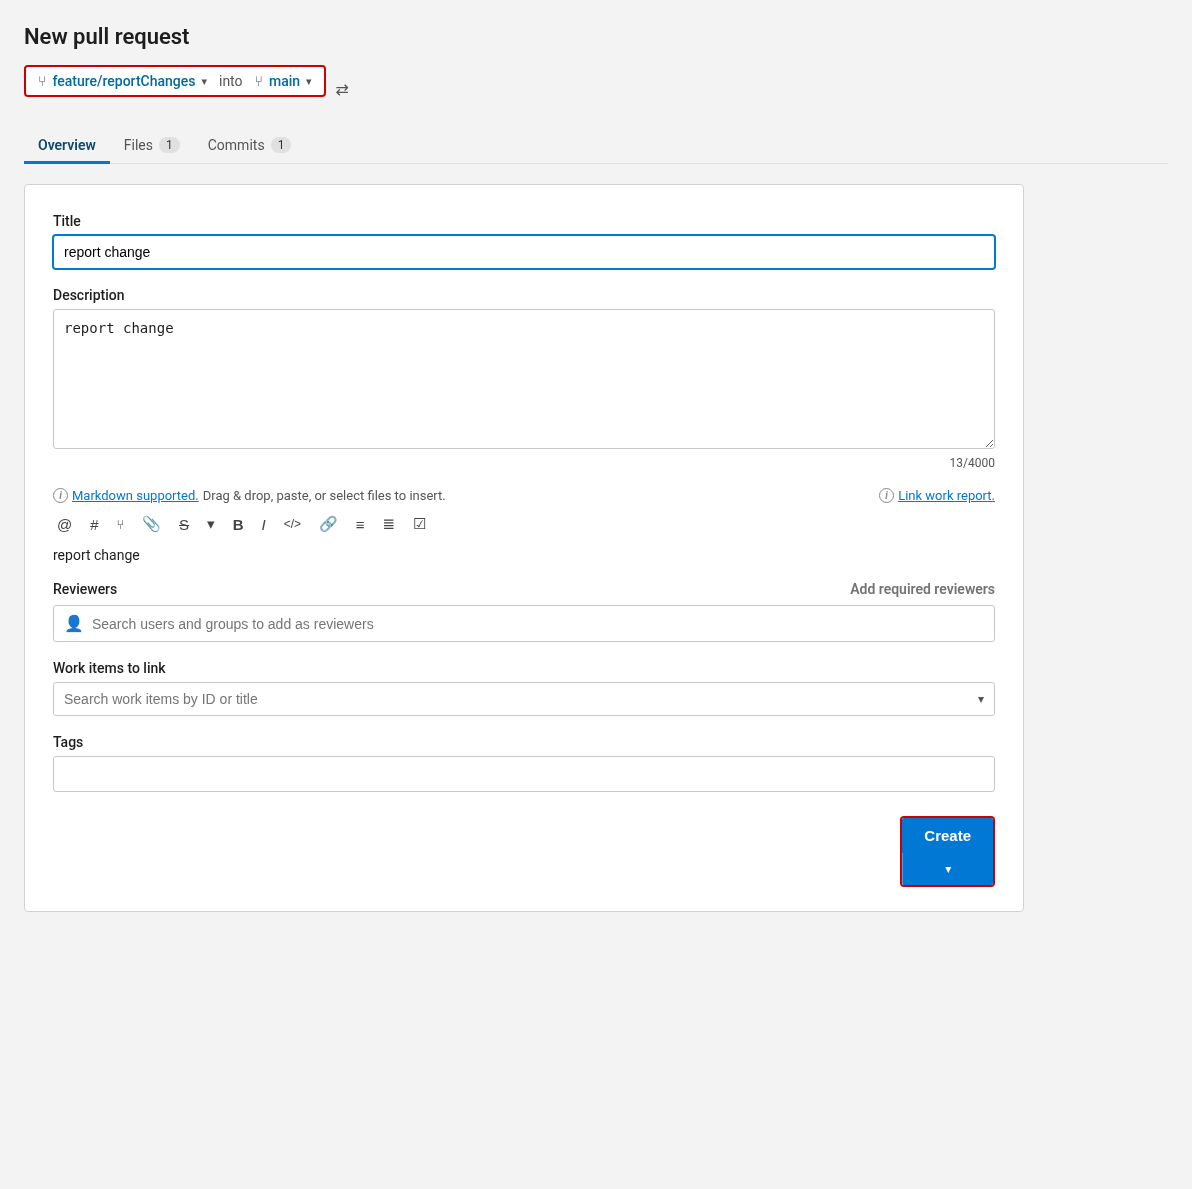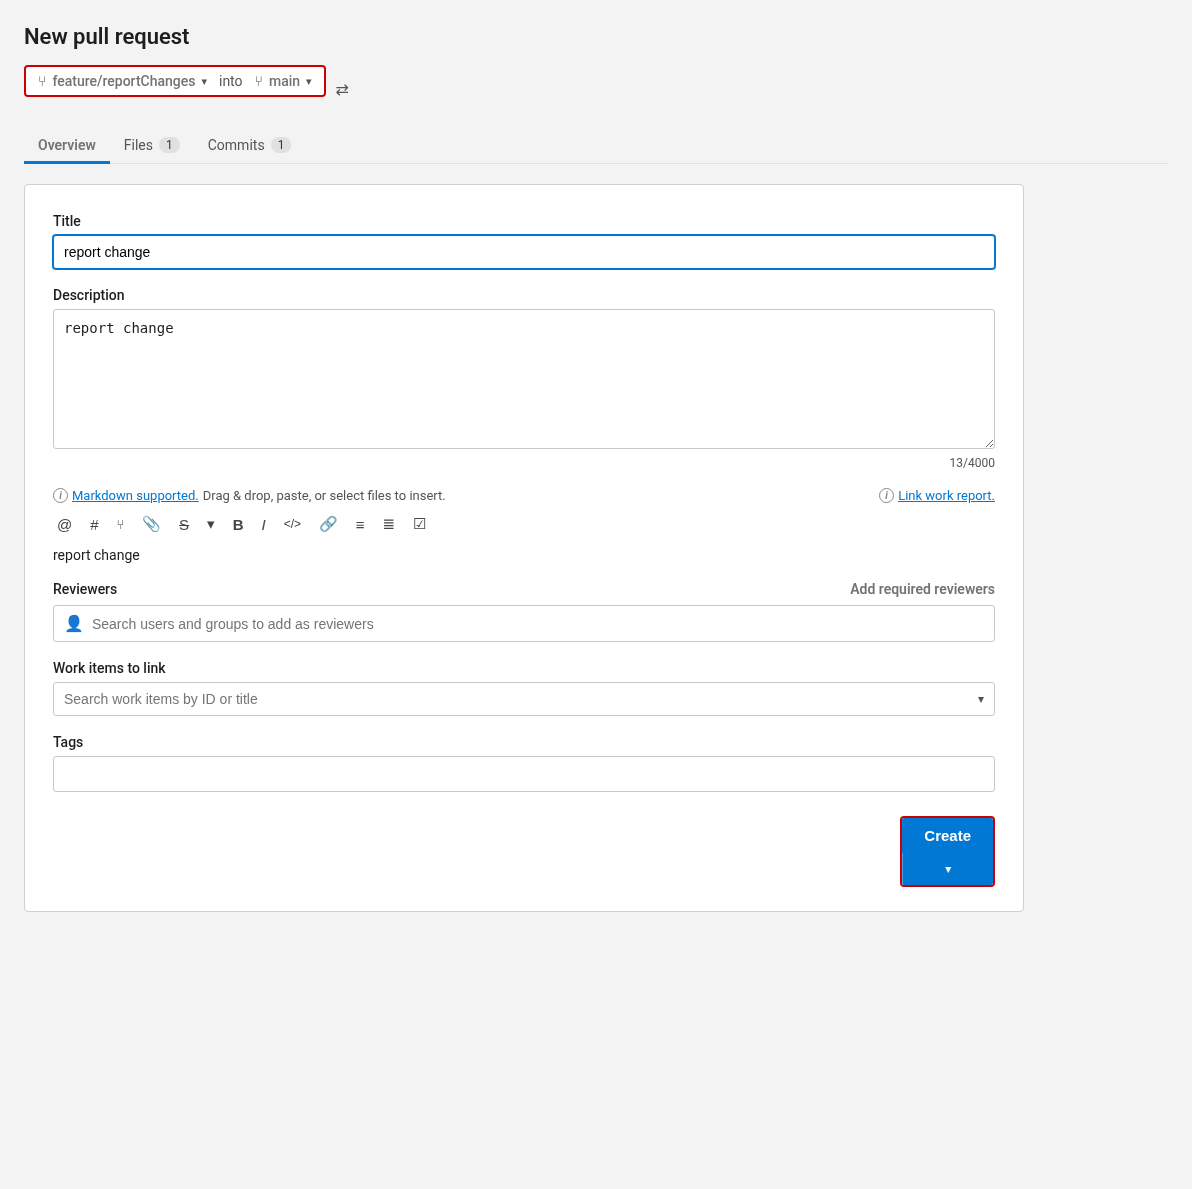--- a/index.html
+++ b/index.html
@@ -26,21 +26,21 @@
       gap: 6px;
       margin-bottom: 16px;
       cursor: pointer;
     }
     .branch-icon {
       color: #555;
       font-size: 14px;
     }
     .branch-name {
       font-size: 14px;
-      color: #737373;
+      color: #0369a1;
       font-weight: 500;
     }
     .branch-chevron {
       color: #555;
       font-size: 11px;
     }
     .branch-into {
       font-size: 14px;
       color: #555;
       padding: 0 6px;
@@ -62,21 +62,21 @@
       align-items: center;
       gap: 6px;
       padding: 8px 14px;
       cursor: pointer;
       font-size: 14px;
       color: #555;
       border-bottom: 3px solid transparent;
       margin-bottom: -1px;
     }
     .tab.active {
-      color: #737373;
+      color: #0c4a6e;
       border-bottom: 3px solid #0078d4;
       font-weight: 600;
     }
     .tab-badge {
       background: #e0e0e0;
       border-radius: 10px;
       padding: 1px 7px;
       font-size: 12px;
       color: #333;
     }

